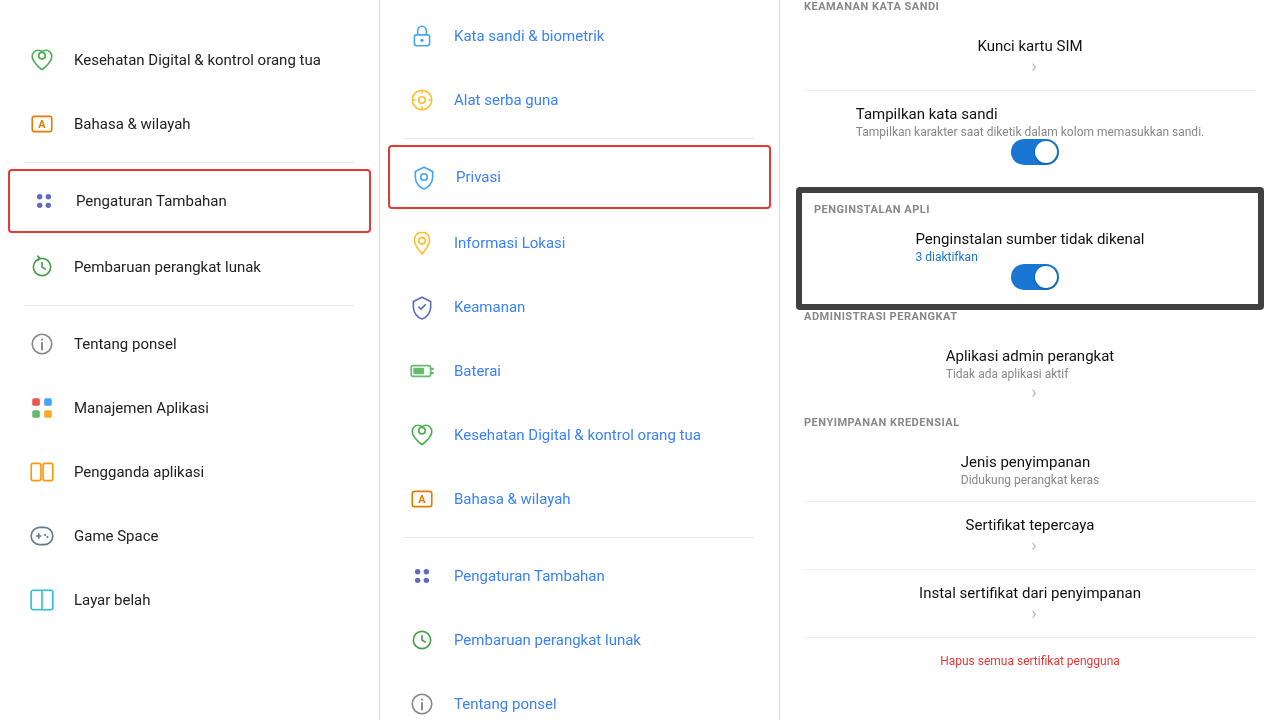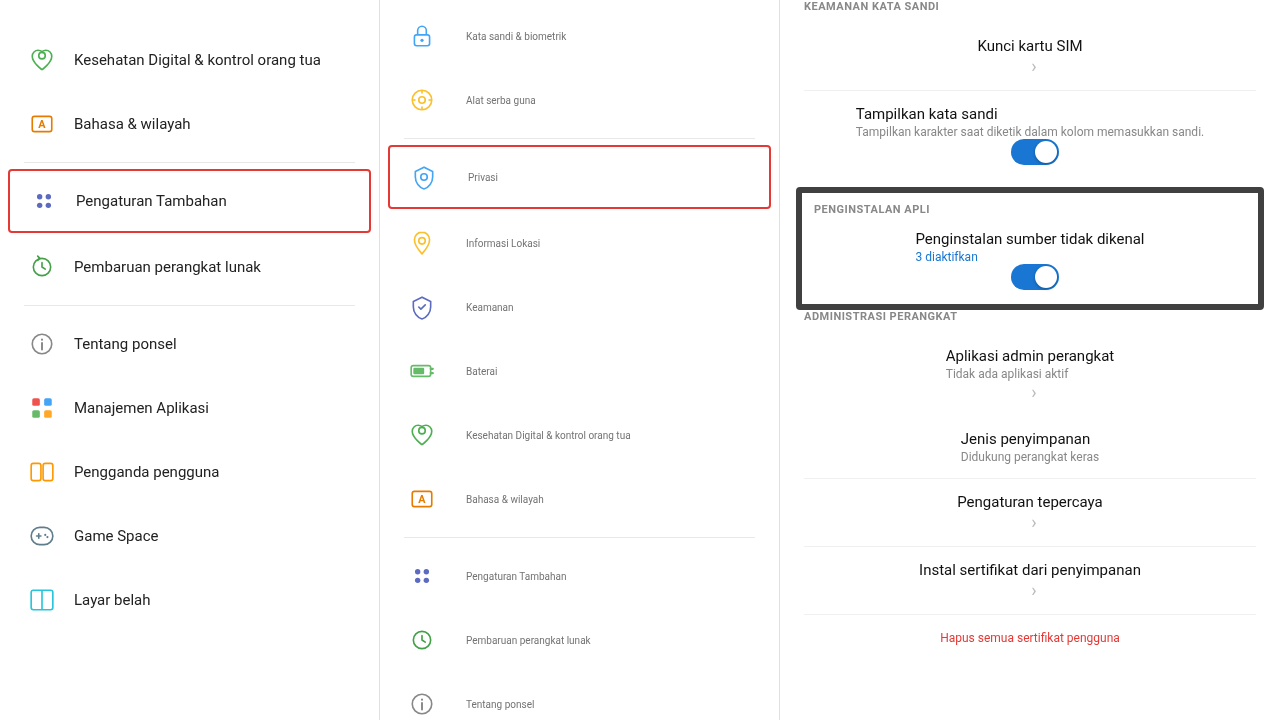--- a/index.html
+++ b/index.html
@@ -94,23 +94,22 @@
     .mid-item .icon-wrap {
       width: 36px;
       height: 36px;
       display: flex;
       align-items: center;
       justify-content: center;
       margin-right: 14px;
       flex-shrink: 0;
     }
     .mid-item .item-label {
-      color: #737373;
-      font-size: 10px;
-      margin-left: 12px;
+      color: #3b82f6;
+      font-size: 15px;
     }
     .mid-divider {
       height: 1px;
       background: #e8e8e8;
       margin: 6px 24px;
     }
 
     
     .panel-right {
       flex: 1;
@@ -288,21 +287,21 @@
         </span>
     <span class="item-label">Manajemen Aplikasi</span>
   </div>
       <div class="left-item">
     <span class="icon-wrap">
           <svg class="icon-svg" viewBox="0 0 24 24">
             <rect x="2" y="4" width="9" height="16" rx="2" fill="none" stroke="#ff9800" stroke-width="1.5"></rect>
             <rect x="13" y="4" width="9" height="16" rx="2" fill="none" stroke="#ff9800" stroke-width="1.5"></rect>
           </svg>
         </span>
-    <span class="item-label">Pengganda pengguna</span>
+    <span class="item-label">Pengganda aplikasi</span>
   </div>
       <div class="left-item">
     <span class="icon-wrap">
           <svg class="icon-svg" viewBox="0 0 24 24" fill="none">
             <path d="M2 12C2 7.58 5.58 4 10 4h4c4.42 0 8 3.58 8 8s-3.58 8-8 8h-4C5.58 20 2 16.42 2 12z" stroke="#607d8b" stroke-width="1.5"></path>
             <line x1="9" y1="10" x2="9" y2="14" stroke="#607d8b" stroke-width="1.5" stroke-linecap="round"></line>
             <line x1="7" y1="12" x2="11" y2="12" stroke="#607d8b" stroke-width="1.5" stroke-linecap="round"></line>
             <circle cx="15" cy="11" r="1" fill="#607d8b"></circle>
             <circle cx="17" cy="13" r="1" fill="#607d8b"></circle>
           </svg>
@@ -475,29 +474,30 @@
       <div class="right-section-title">ADMINISTRASI PERANGKAT</div>
       <div class="right-item">
         <div class="right-item-text">
         <div class="right-item-label right-item-label">Aplikasi admin perangkat</div>
           <div class="right-item-sub ">Tidak ada aplikasi aktif</div>
         </div>
         <span class="chevron">›</span>
       </div>
     </div>
     <div class="right-section">
+      <div class="right-section-title">PENYIMPANAN KREDENSIAL</div>
       <div class="right-item">
         <div class="right-item-text">
         <div class="right-item-label right-item-label">Jenis penyimpanan</div>
           <div class="right-item-sub ">Didukung perangkat keras</div>
         </div>
       </div>
       <div class="right-item">
         <div class="right-item-text">
-        <div class="right-item-label right-item-label">Pengaturan tepercaya</div>
+        <div class="right-item-label right-item-label">Sertifikat tepercaya</div>
         </div>
         <span class="chevron">›</span>
       </div>
       <div class="right-item">
         <div class="right-item-text">
         <div class="right-item-label right-item-label">Instal sertifikat dari penyimpanan</div>
         </div>
         <span class="chevron">›</span>
       </div>
       <div class="right-item">

